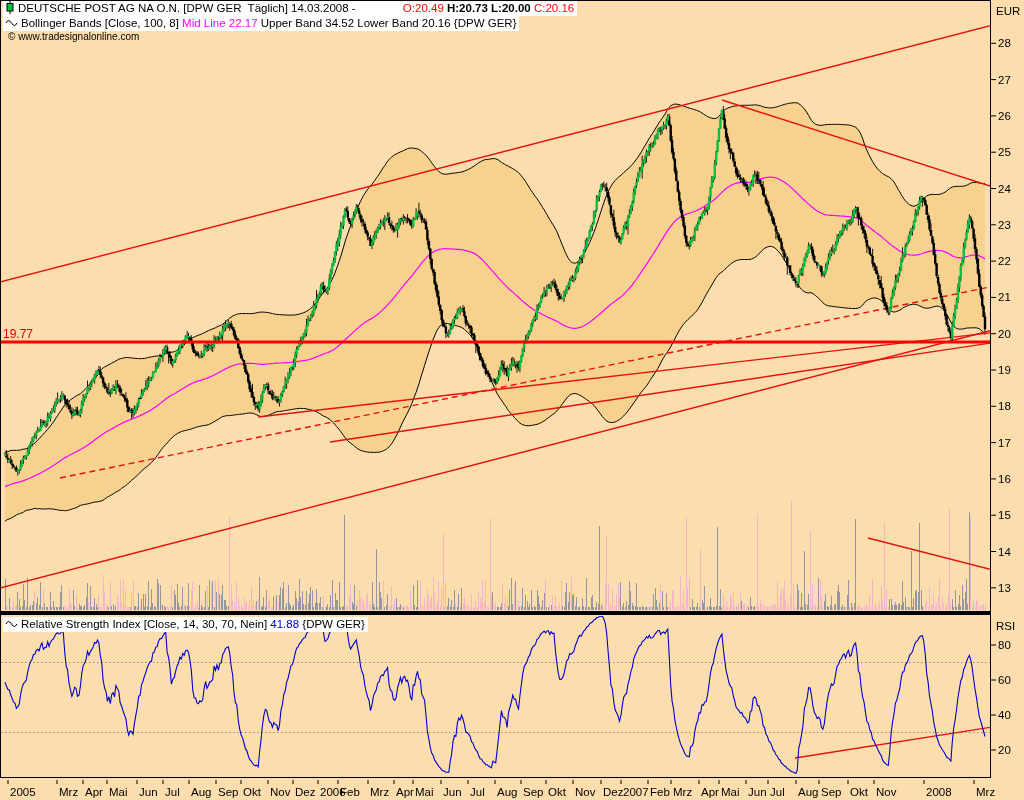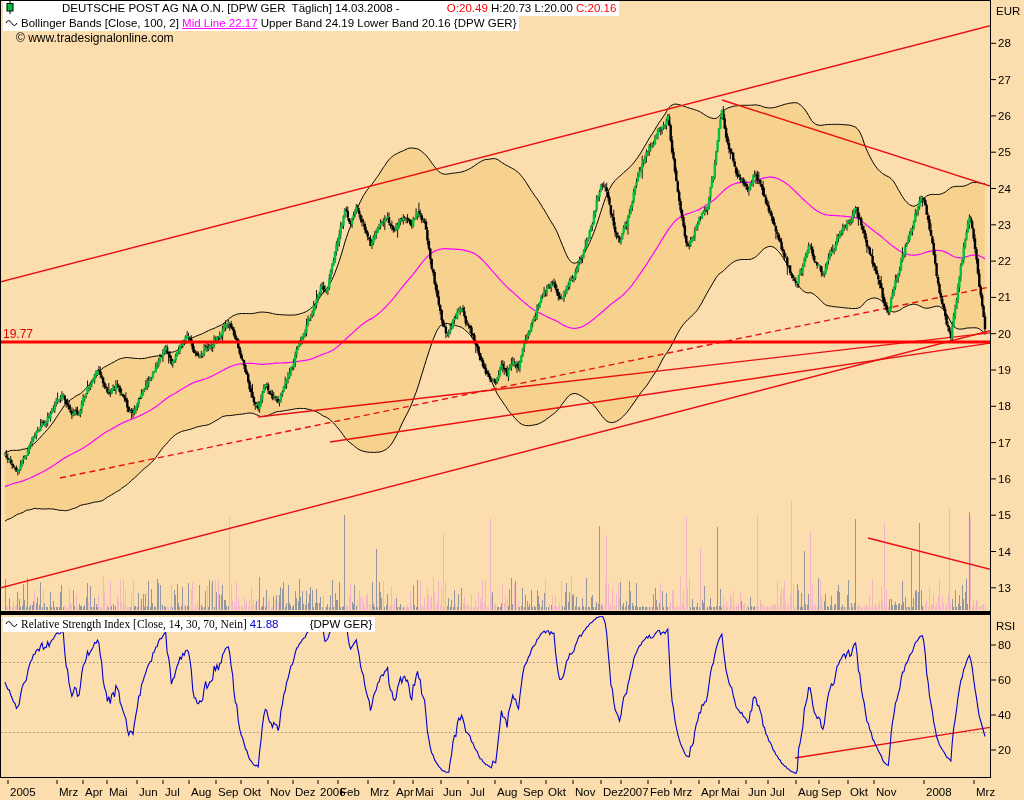--- a/index.html
+++ b/index.html
@@ -7,21 +7,21 @@
        font-family:"Liberation Sans","DejaVu Sans",sans-serif;overflow:hidden;}
   #stage{position:absolute;left:0;top:0;width:1024px;height:800px;}
   svg text{font-family:"Liberation Sans","DejaVu Sans",sans-serif;}
   .legend-row{position:absolute;left:3px;height:14px;line-height:14px;
               font-size:11.5px;color:#000;white-space:pre;z-index:5;display:flex;align-items:center;}
   .legend-row .strip{background:#fff;padding:0 3px 1px 2px;display:flex;align-items:center;white-space:pre;}
   .legend-row svg{margin-right:3px;flex:0 0 auto;}
   .seg{white-space:pre;}
   #price-level-label{position:absolute;left:3px;top:327px;color:#E00000;
                      font-size:12px;z-index:4;}
-  #copyright-row{position:absolute;left:16px;top:31px;font-size:12px;color:#000;z-index:5;white-space:pre;}
+  #copyright-row{position:absolute;left:8px;top:31px;font-size:10px;color:#000;z-index:5;white-space:pre;}
 </style>
 </head>
 <body>
 
 <div id="stage">
   <svg id="chart-svg" width="1024" height="800">
     <defs>
       <clipPath id="mainClip">
           <rect x="1" y="1" width="989" height="610"></rect>
         </clipPath>
@@ -177,27 +177,27 @@
         <text x="926" y="796" font-size="11.5" fill="#000">2008</text>
         <line x1="974" y1="780" x2="974" y2="784" stroke="#000" stroke-width="1"></line>
         <text x="976" y="796" font-size="11.5" fill="#000">Mrz</text>
       </g>
   </svg>
 
   <div class="legend-row" style="top:1px">
     <span class="strip"><svg width="10" height="13">
           <line x1="5" y1="0" x2="5" y2="13" stroke="#000" stroke-width="1"></line>
           <rect x="2" y="2.5" width="6" height="7.5" fill="#00C23C" stroke="#000"></rect>
-        </svg><span id="seg-instrument"><span class="seg" style="color: rgb(0, 0, 0); margin-left: 44px;">DEUTSCHE POST AG NA O.N. [DPW GER  Täglich] 14.03.2008 - </span><span class="seg" style="color: rgb(255, 0, 0); padding-left: 44px;">O:20.49</span><span class="seg" style="color: rgb(0, 0, 0);"> H:20.73 L:20.00 </span><span class="seg" style="color: rgb(255, 0, 0); text-align: right;">C:20.16</span></span></span>
+        </svg><span id="seg-instrument"><span class="seg" style="color: rgb(0, 0, 0);">DEUTSCHE POST AG NA O.N. [DPW GER  Täglich] 14.03.2008 - </span><span class="seg" style="color: rgb(255, 0, 0); padding-left: 44px;">O:20.49</span><span class="seg" style="color: rgb(0, 0, 0); font-weight: bold;"> H:20.73 L:20.00 </span><span class="seg" style="color: rgb(255, 0, 0); text-align: right;">C:20.16</span></span></span>
   </div>
   <div class="legend-row" style="top:16px">
     <span class="strip"><svg width="13" height="10">
           <path d="M1,5 Q3.5,0 6.5,5 T12,5" stroke="#000" fill="none" stroke-width="1"></path>
-        </svg><span id="seg-bollinger"><span class="seg" style="color: rgb(0, 0, 0);">Bollinger Bands [Close, 100, 2] </span><span class="seg" style="color: rgb(255, 0, 255); text-decoration: underline;">Mid Line 22.17</span><span class="seg" style="color: rgb(0, 0, 0);"> Upper Band 24.19 Lower Band 20.16 {DPW GER}</span></span></span>
+        </svg><span id="seg-bollinger"><span class="seg" style="color: rgb(0, 0, 0);">Bollinger Bands [Close, 100, 8] </span><span class="seg" style="color: rgb(255, 0, 255);">Mid Line 22.17</span><span class="seg" style="color: rgb(0, 0, 0);"> Upper Band 34.52 Lower Band 20.16 {DPW GER}</span></span></span>
   </div>
   <div id="copyright-row">© www.tradesignalonline.com</div>
   <div class="legend-row" style="top:617px">
     <span class="strip"><svg width="13" height="10">
           <path d="M1,5 Q3.5,0 6.5,5 T12,5" stroke="#000" fill="none" stroke-width="1"></path>
-        </svg><span id="seg-rsi"><span class="seg" style="color: rgb(0, 0, 0); font-family: Liberation Serif, serif;">Relative Strength Index [Close, 14, 30, 70, Nein] </span><span class="seg" style="color: rgb(0, 0, 204);">41.88</span><span class="seg" style="color: rgb(0, 0, 0); padding-left: 28px;"> {DPW GER}</span></span></span>
+        </svg><span id="seg-rsi"><span class="seg" style="color: rgb(0, 0, 0);">Relative Strength Index [Close, 14, 30, 70, Nein] </span><span class="seg" style="color: rgb(0, 0, 204);">41.88</span><span class="seg" style="color: rgb(0, 0, 0);"> {DPW GER}</span></span></span>
   </div>
   <div id="price-level-label">19.77</div>
 </div>
 
 </body></html>

